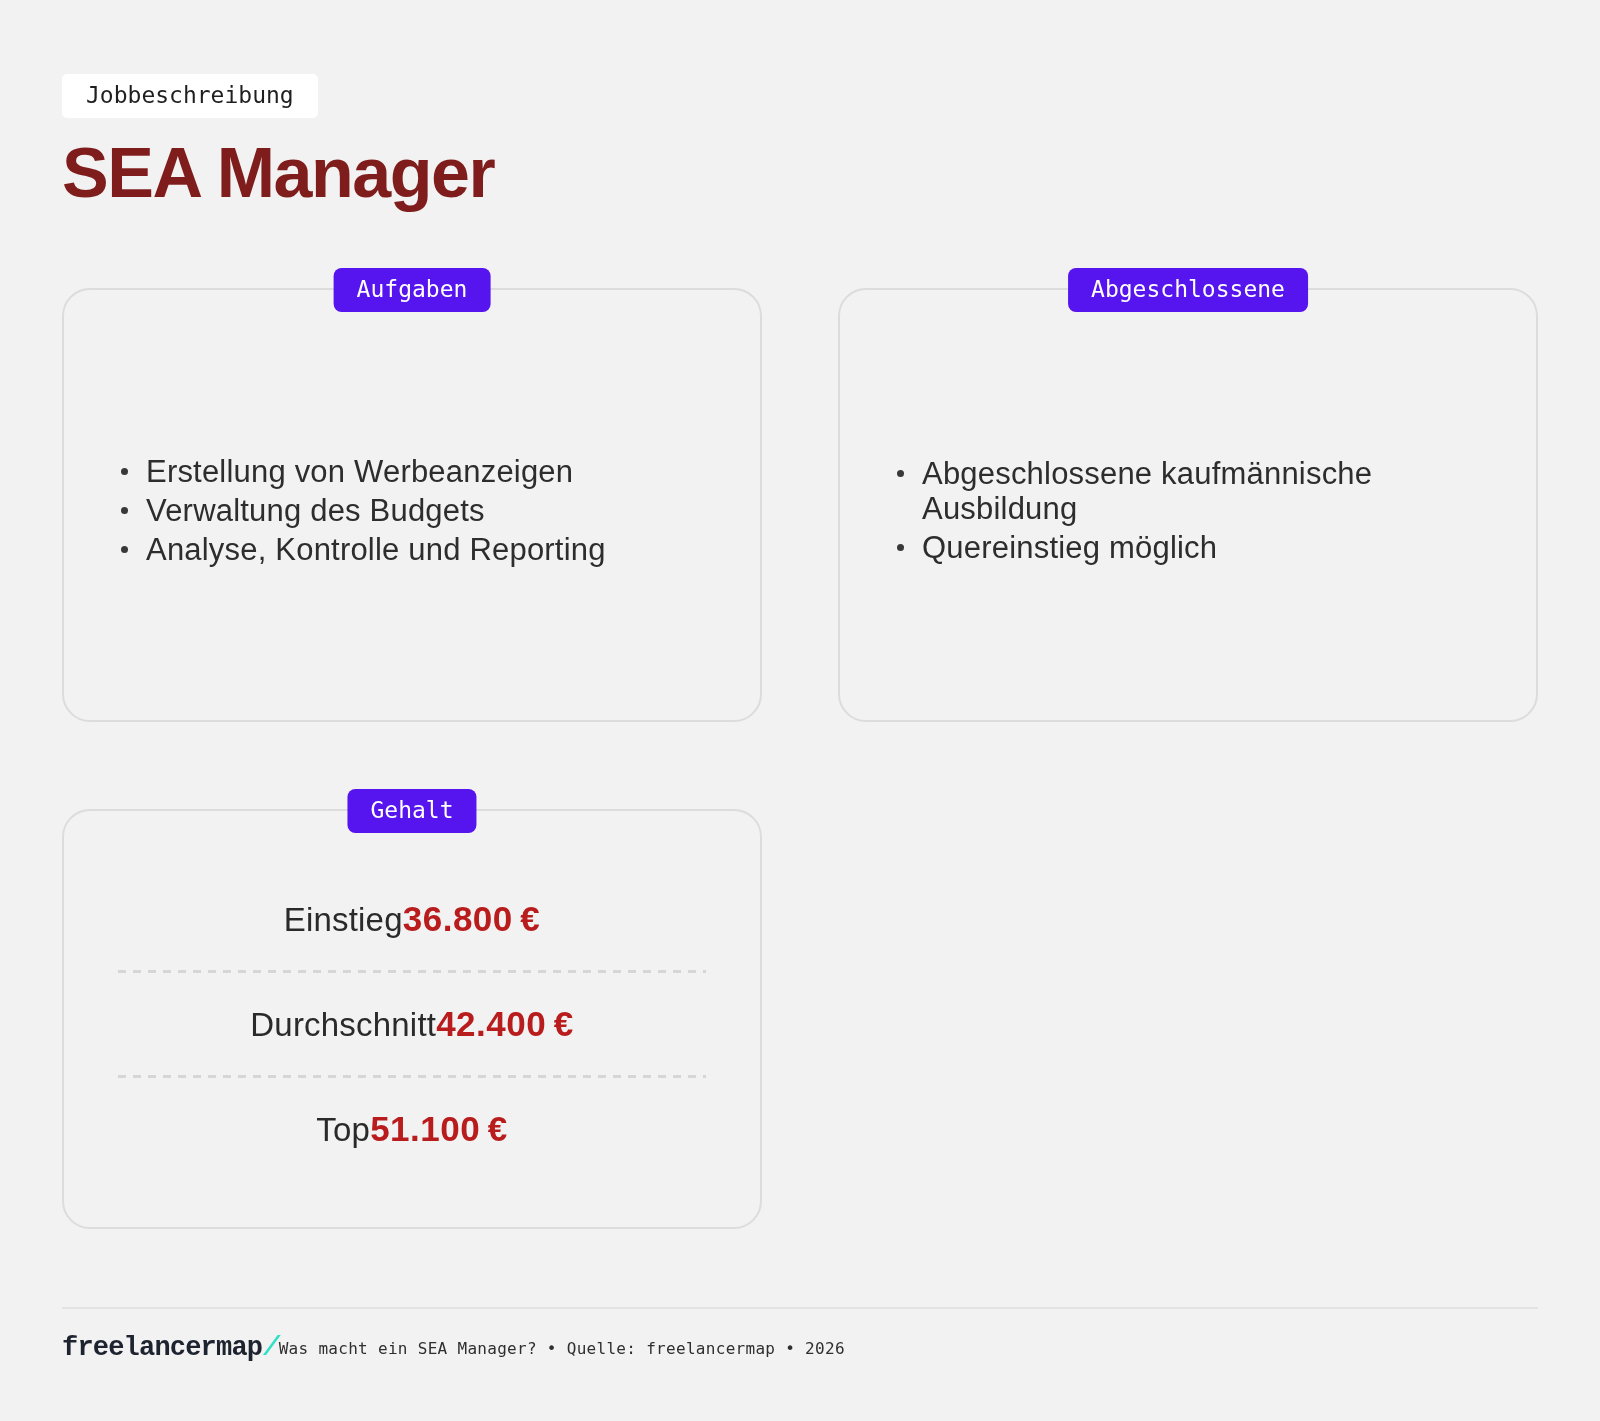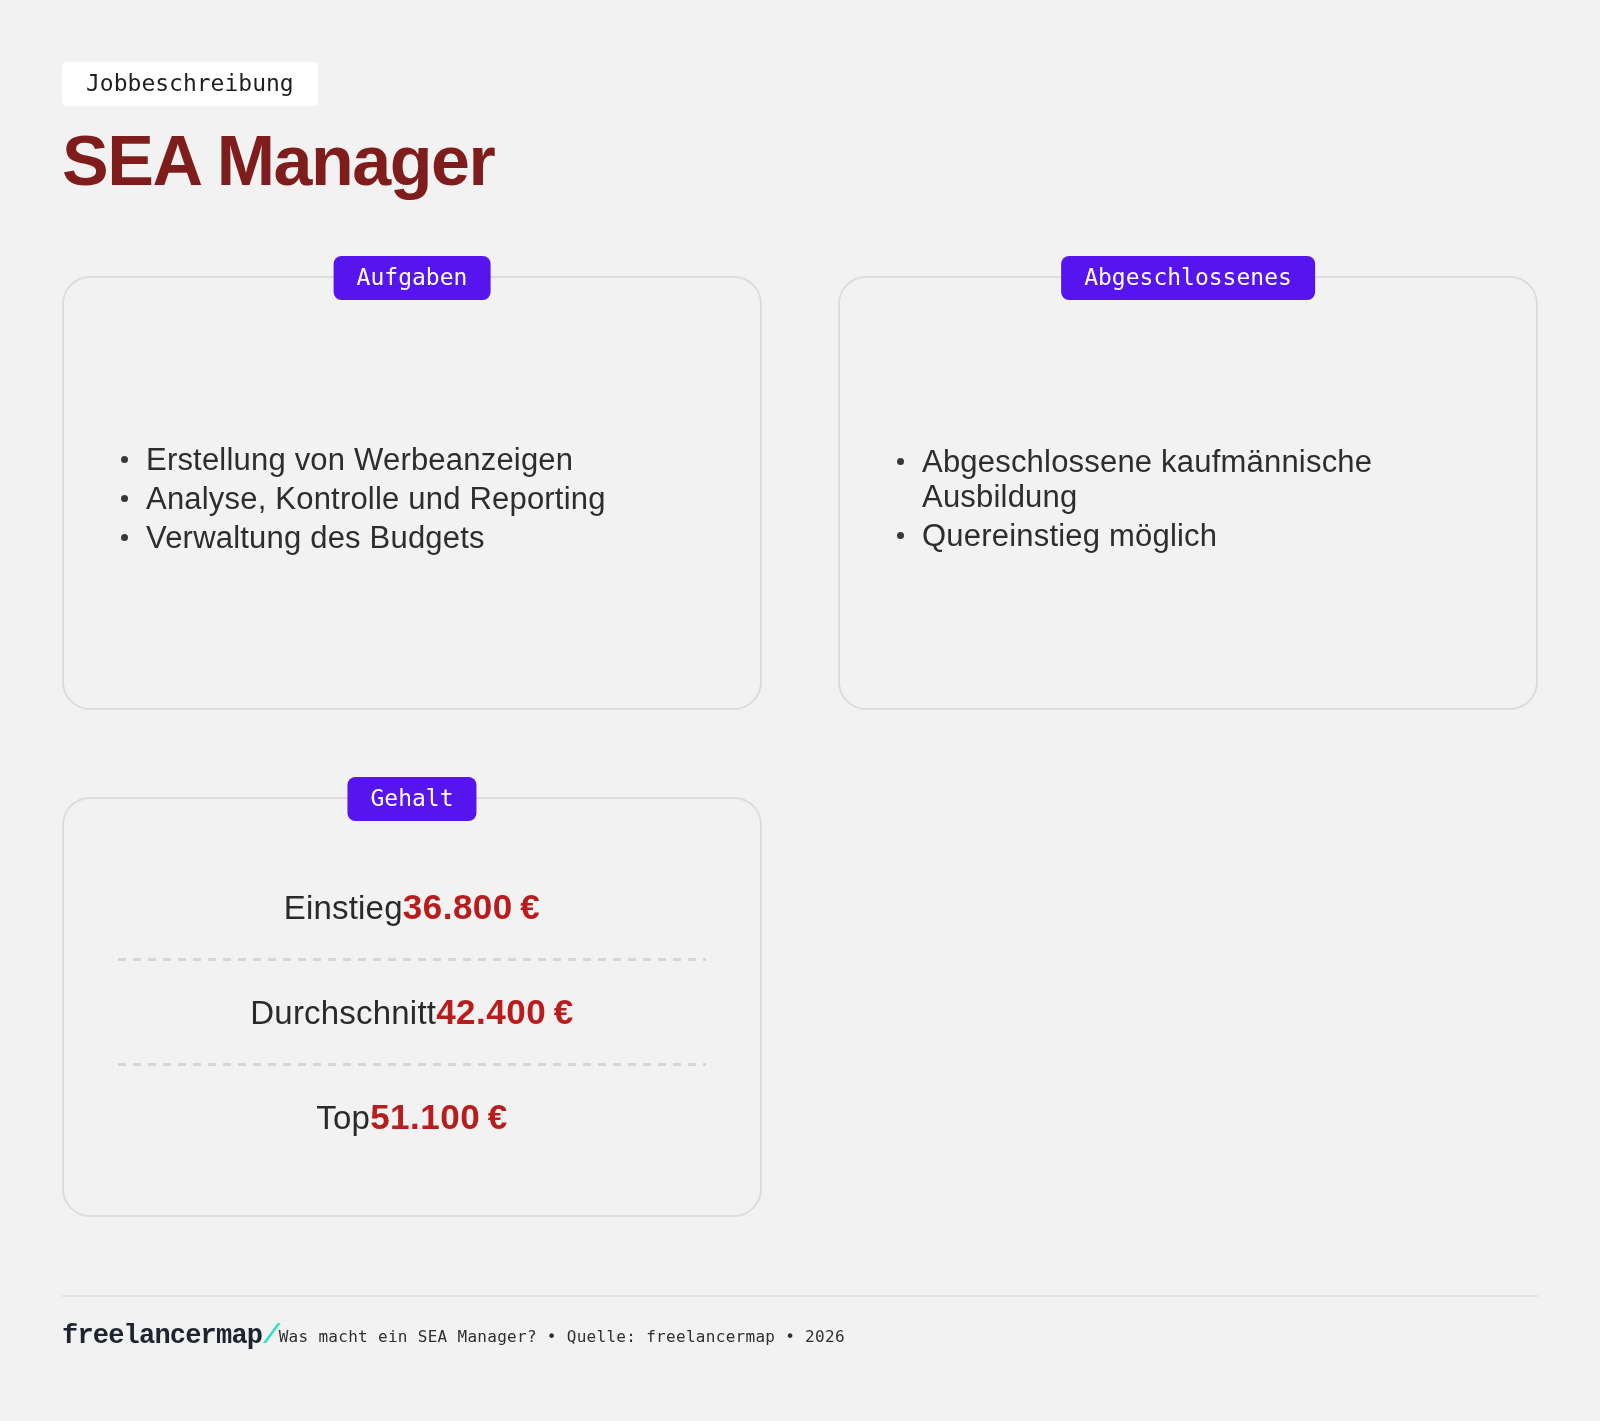--- a/index.html
+++ b/index.html
@@ -3,21 +3,21 @@
 <meta charset="utf-8">
 <style>
   * { margin: 0; padding: 0; box-sizing: border-box; }
   html, body { width: 1600px; height: 1421px; }
   body {
     background: #f3f2f2;
     font-family: "Liberation Sans", sans-serif;
     color: #2d2d2d;
     overflow: hidden;
   }
-  .container { width: 1600px; padding: 0 62px; }
+  .container { width: 1600px; padding: 12px 62px; }
 
   
   .kicker {
     display: inline-block;
     margin-top: 62px;
     background: #ffffff;
     color: #1f1f1f;
     font-family: "DejaVu Sans Mono", "Liberation Mono", monospace;
     font-size: 23px;
     line-height: 1;
@@ -147,27 +147,27 @@
 
   <div class="kicker">Jobbeschreibung</div>
   <h1 class="title">SEA Manager</h1>
 
   <div class="grid">
 
     <div class="card">
       <div class="badge">Aufgaben</div>
       <ul class="bullets">
         <li>Erstellung von Werbeanzeigen</li>
+        <li>Verwaltung des Budgets</li>
         <li>Analyse, Kontrolle und Reporting</li>
-        <li>Verwaltung des Budgets</li>
       </ul>
     </div>
 
     <div class="card">
-      <div class="badge">Abgeschlossenes</div>
+      <div class="badge">Abgeschlossene</div>
       <ul class="bullets">
         <li>Abgeschlossene kaufmännische Ausbildung</li>
         <li>Quereinstieg möglich</li>
       </ul>
     </div>
 
 
     <div class="card">
       <div class="badge">Gehalt</div>
       <div class="salary">

